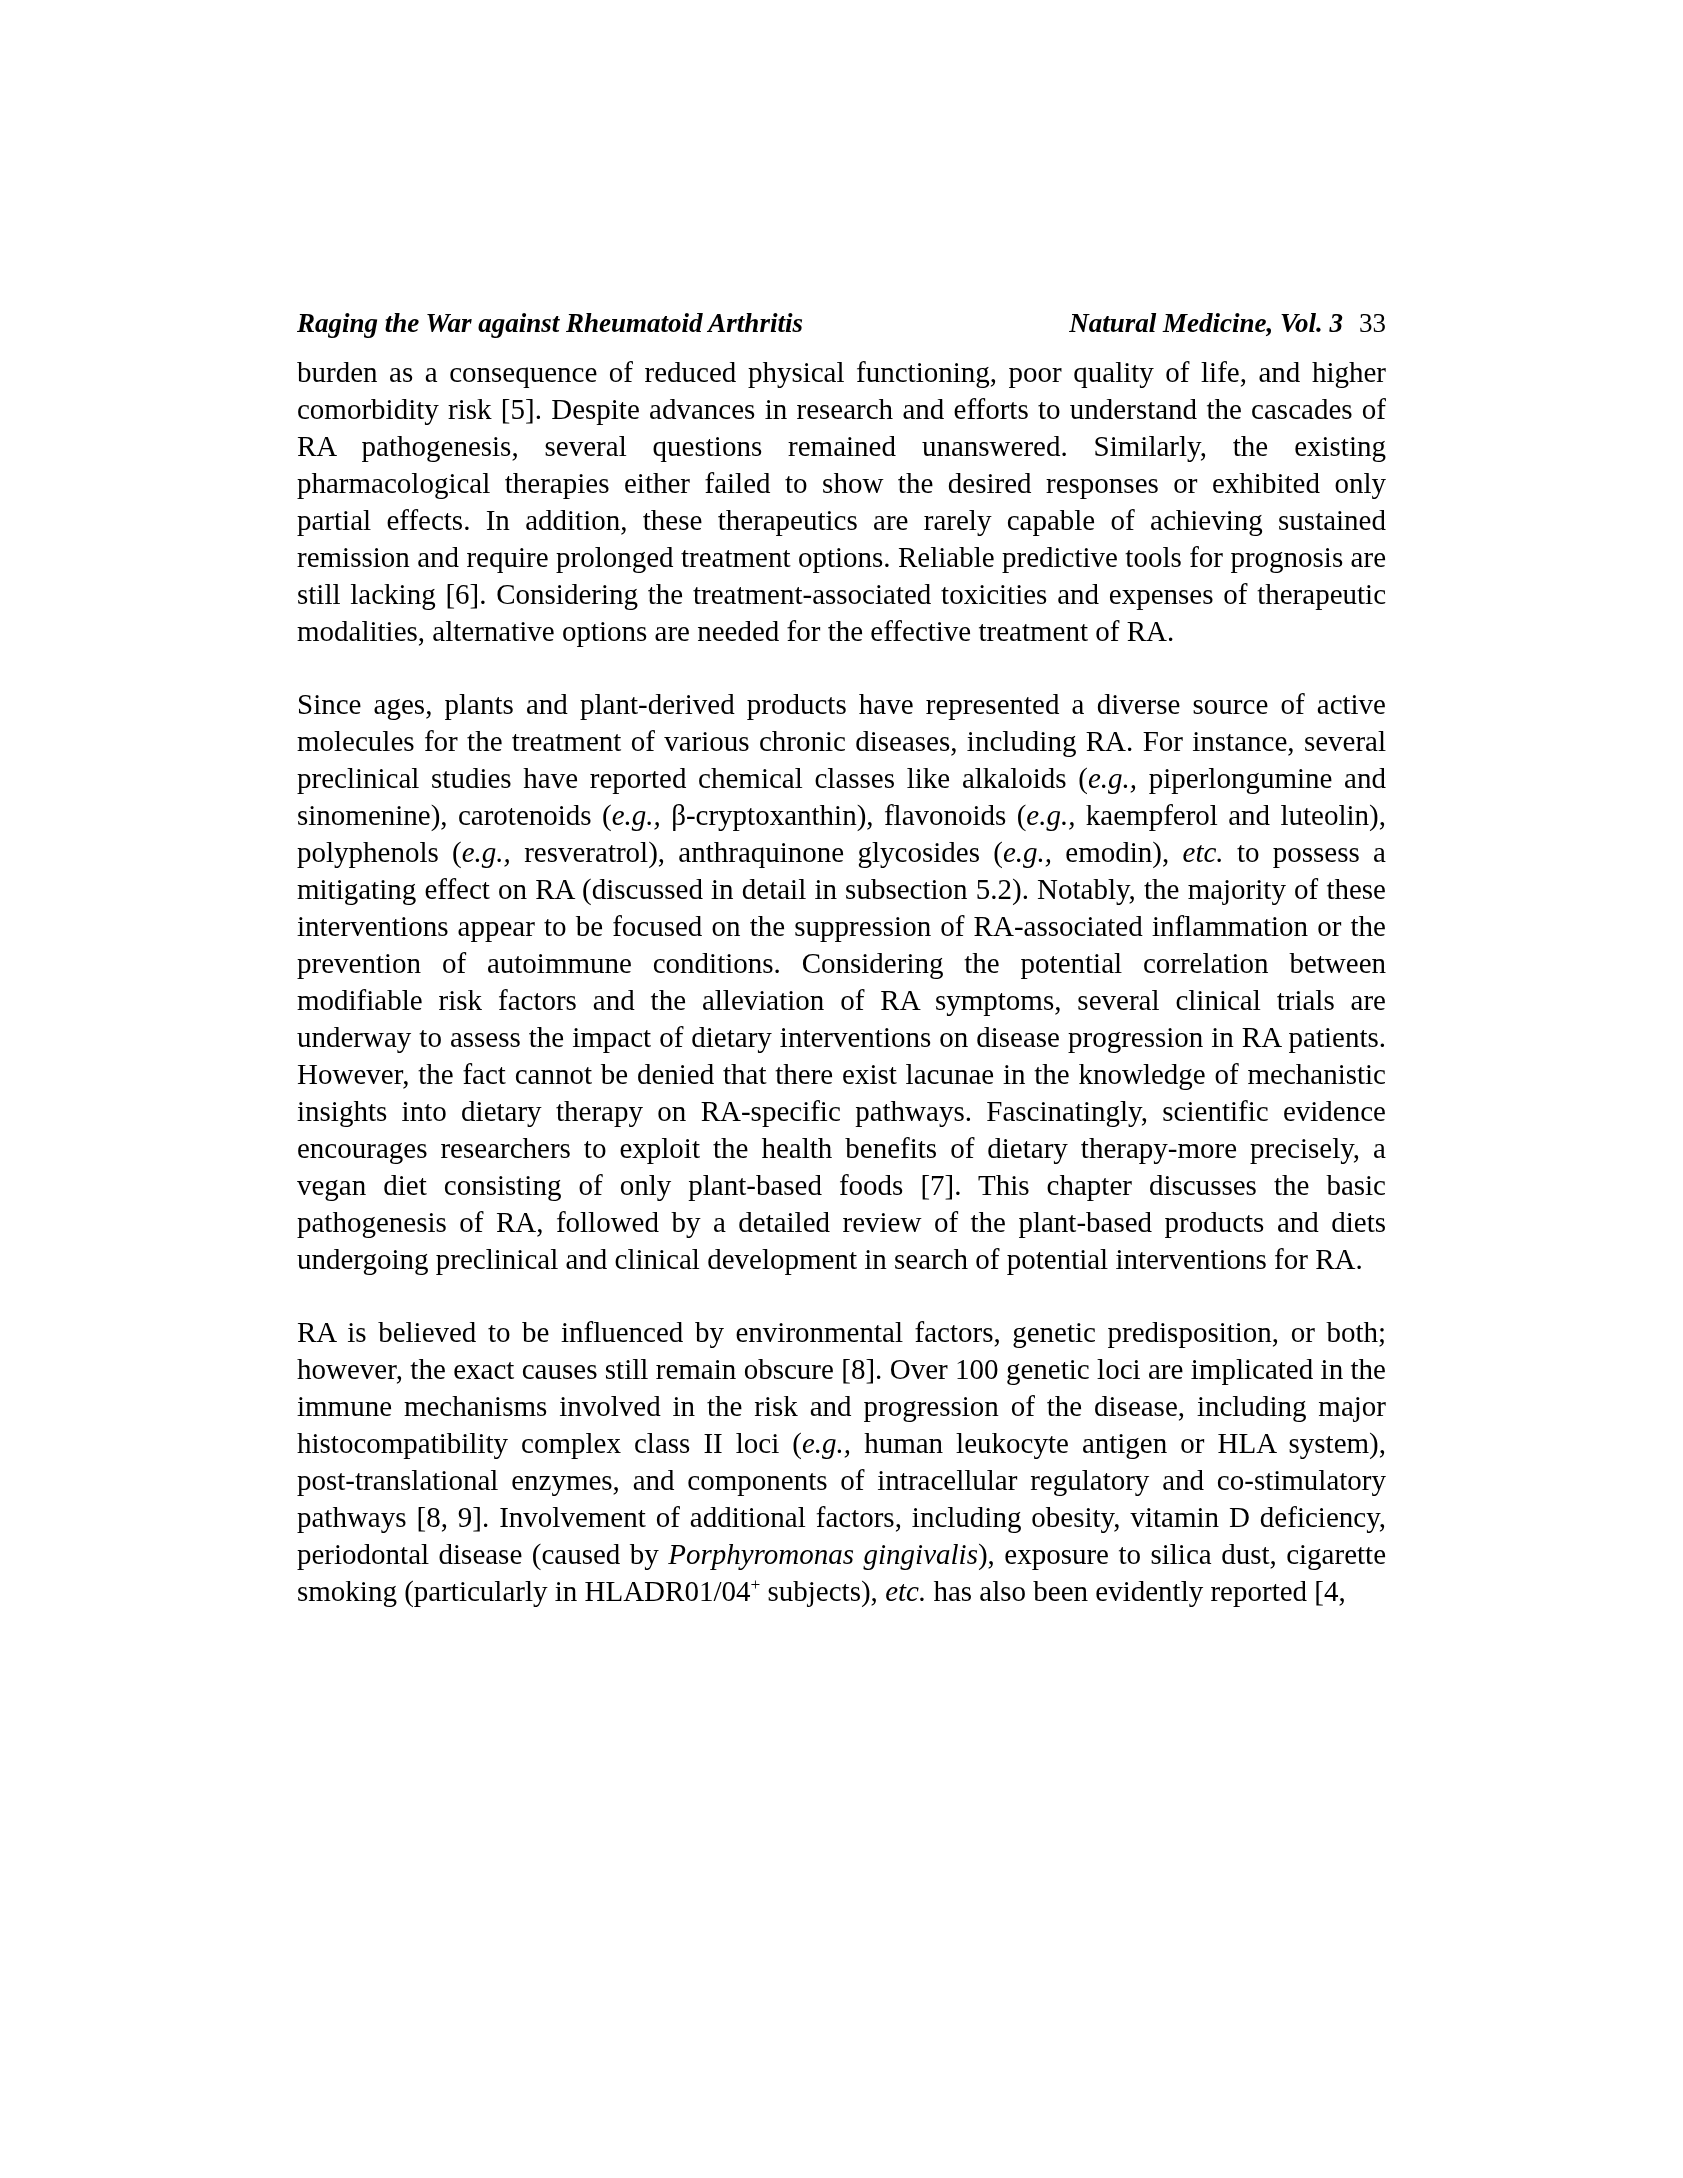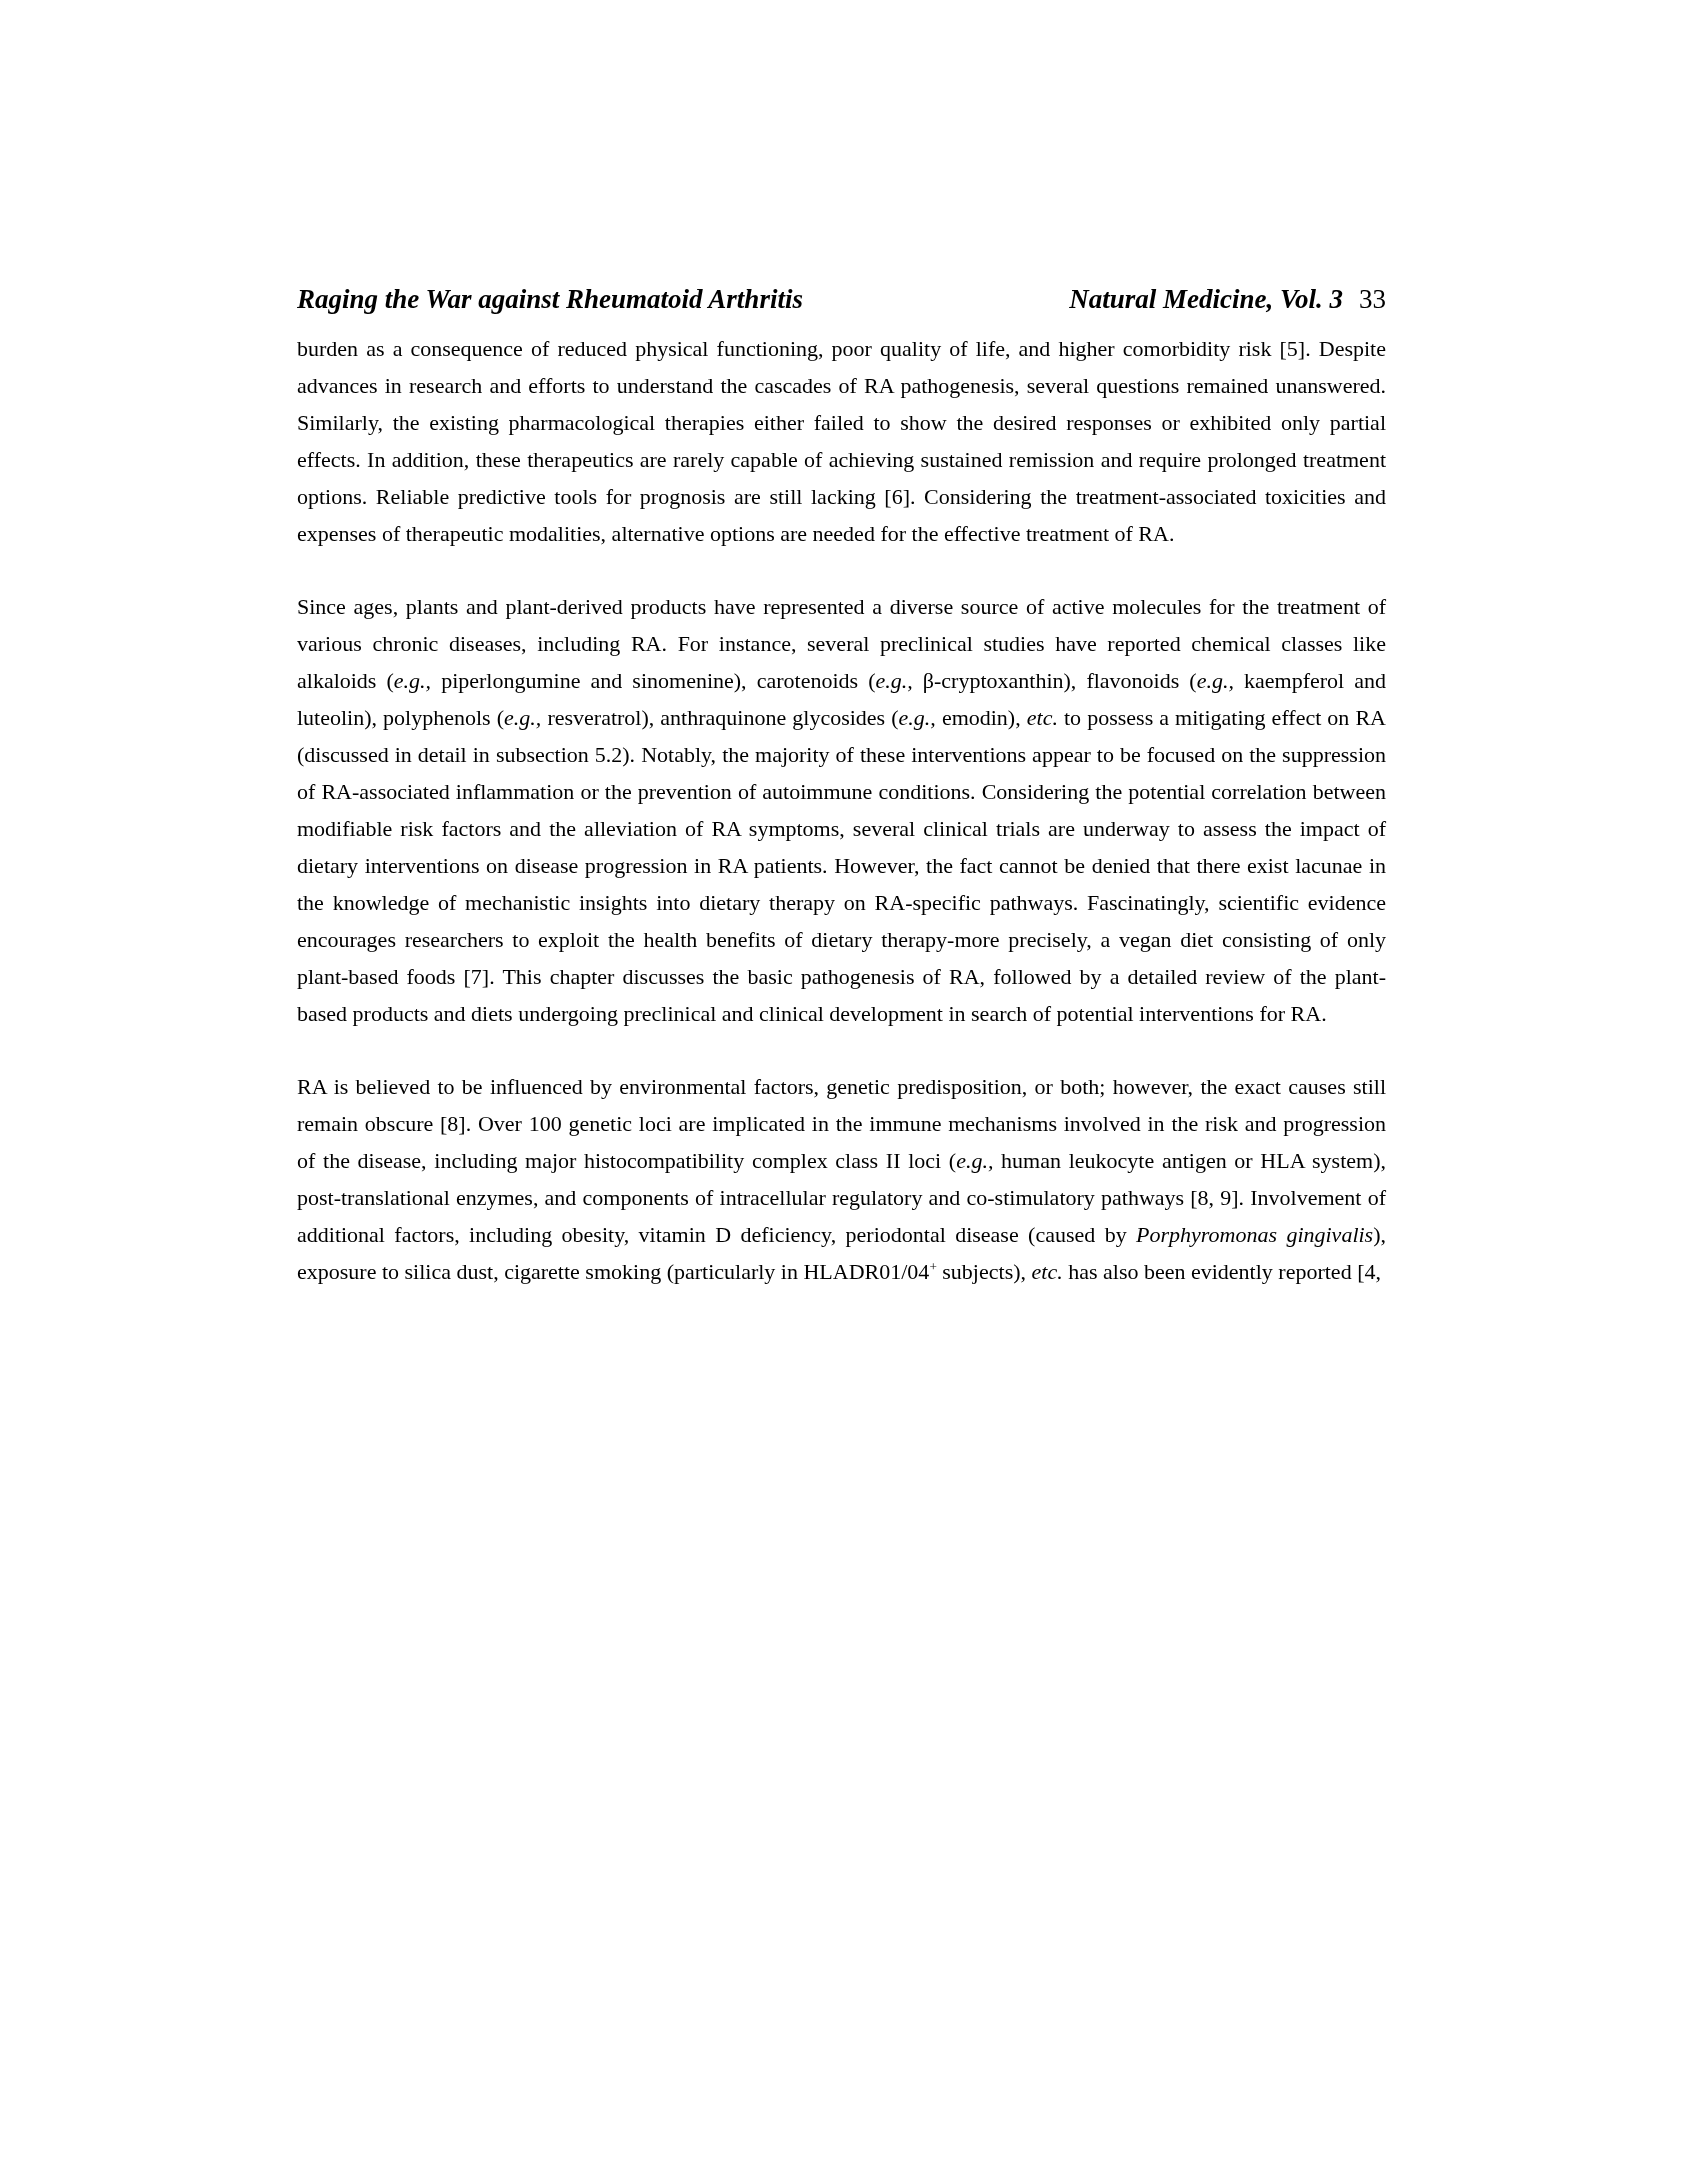--- a/index.html
+++ b/index.html
@@ -35,28 +35,29 @@
     font-style: italic;
     font-weight: 600;
   }
   .header-right {
     display: inline-flex;
     align-items: baseline;
   }
   .journal-title {
     font-style: italic;
     font-weight: 600;
+    margin-top: 24px;
   }
   .page-number {
     font-weight: 400;
     margin-left: 16px;
   }
   .body-text p.para {
     margin: 0 0 36px 0;
-    font-size: 22px;
+    font-size: 29px;
     line-height: 37px;
     text-align: justify;
     text-justify: inter-word;
   }
   .body-text p.para:last-child {
     margin-bottom: 12px;
   }
   h2.section-heading {
     font-size: 31px;
     line-height: 37px;

